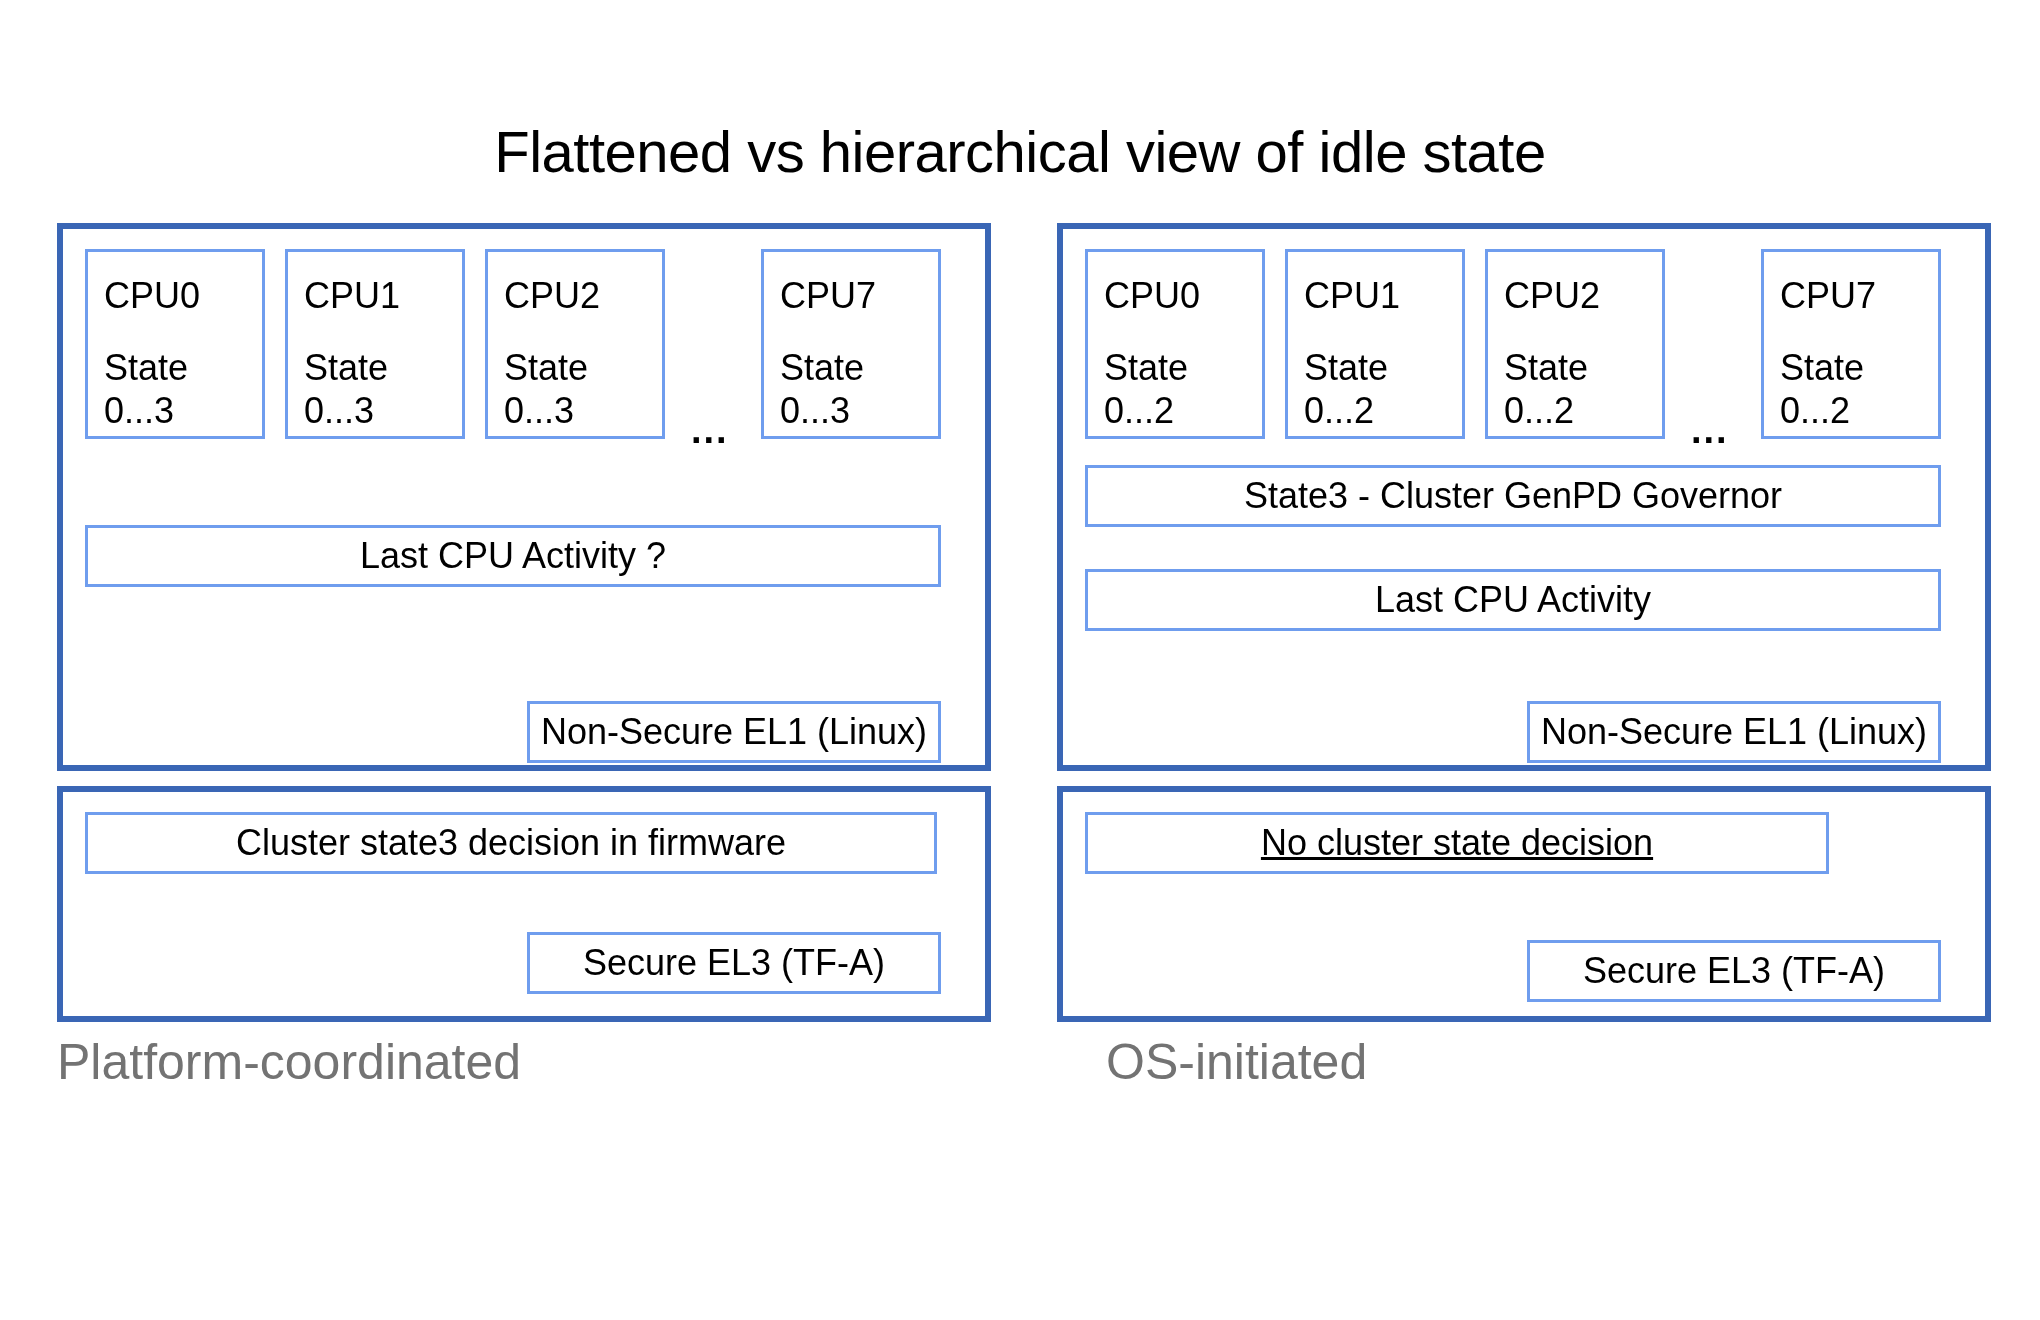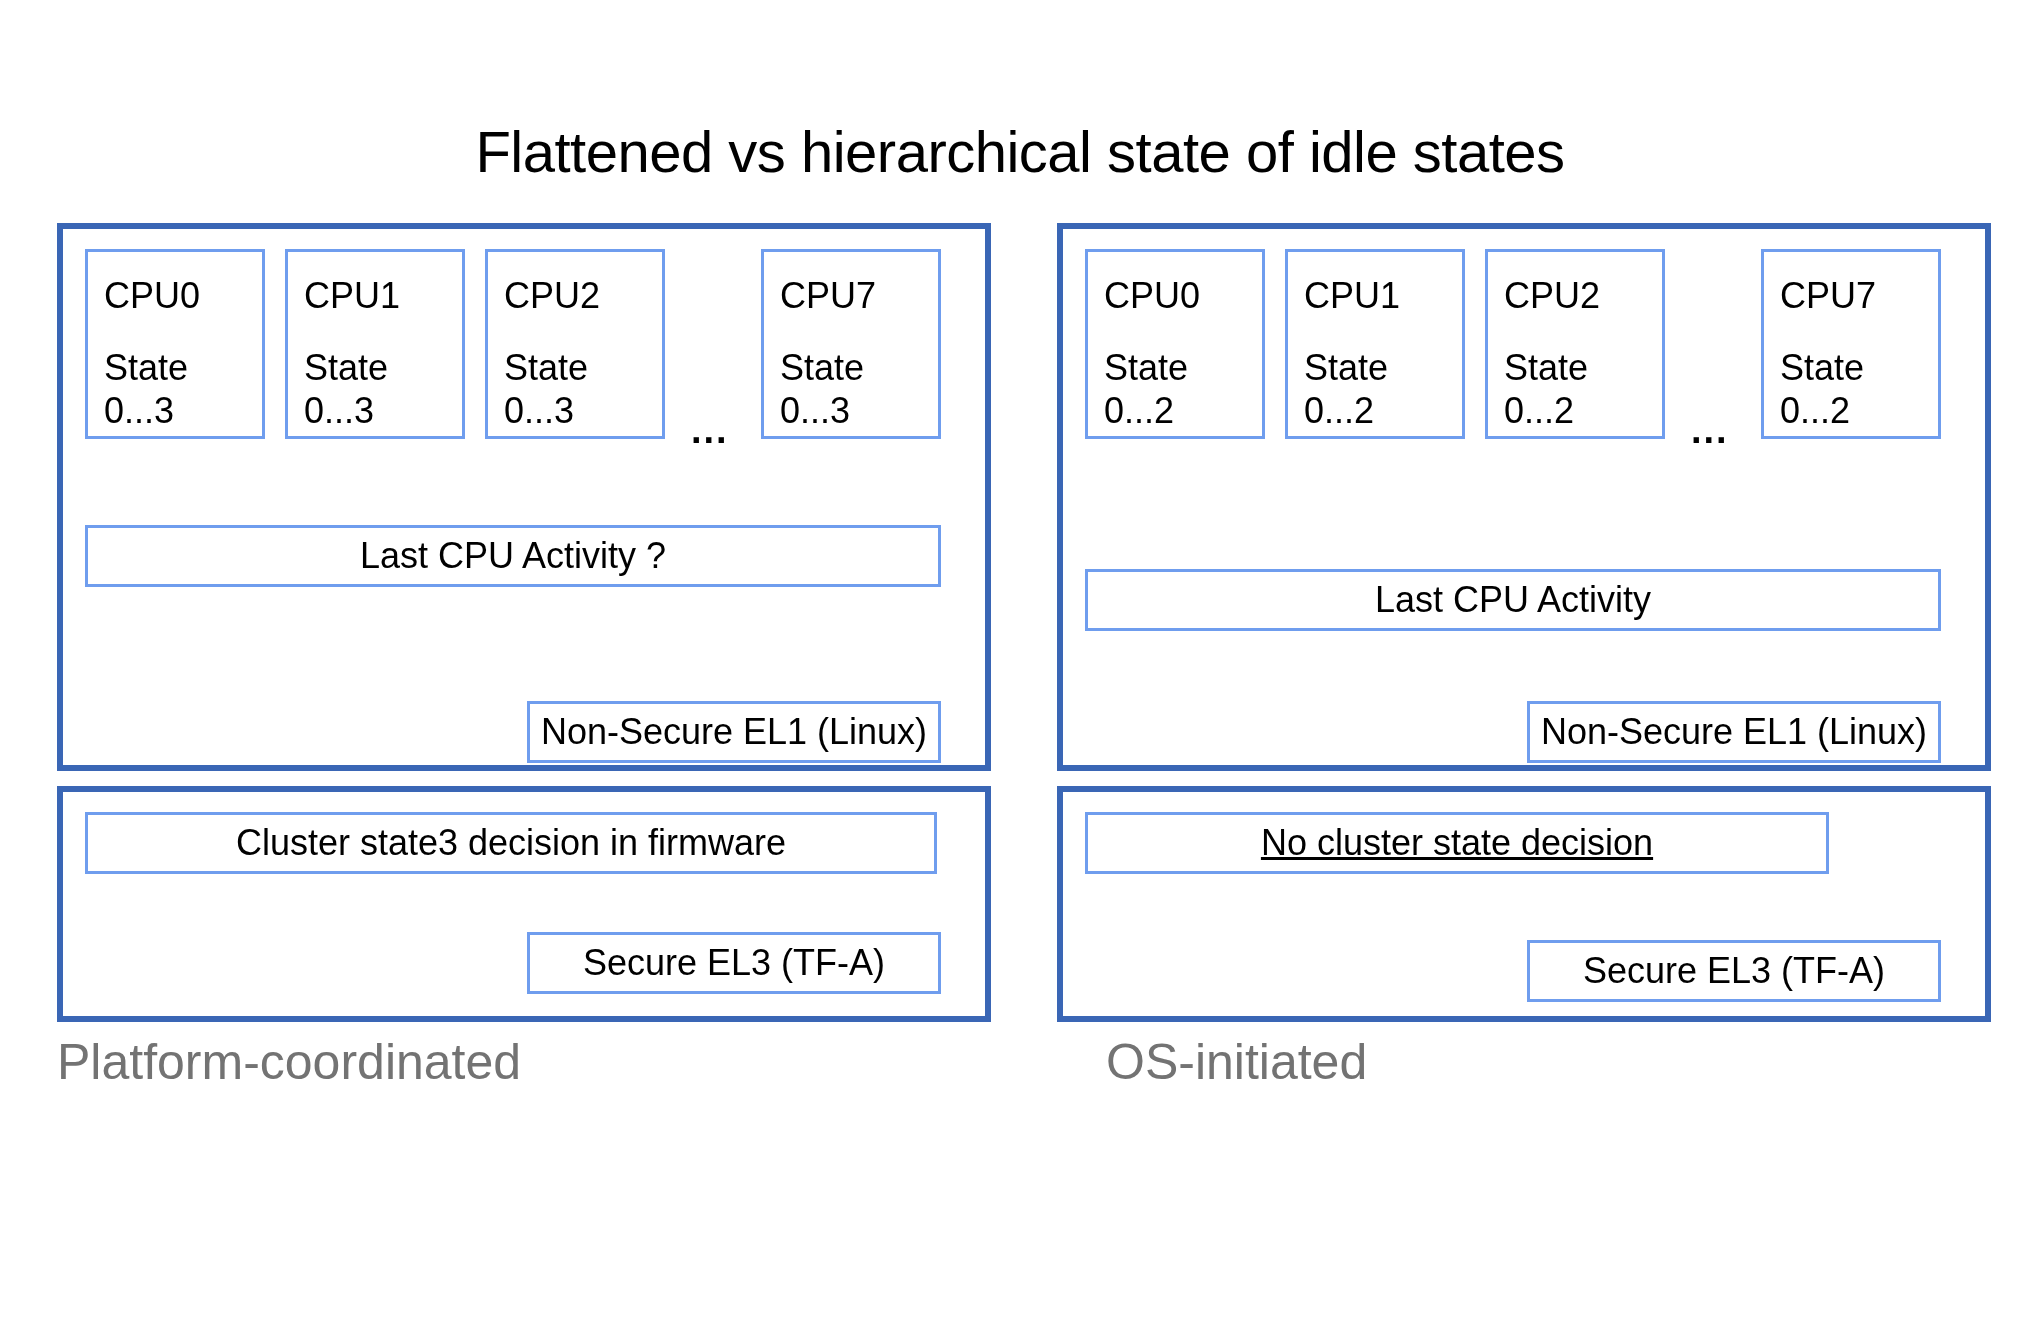--- a/index.html
+++ b/index.html
@@ -94,21 +94,21 @@
     font-size: 50px;
     line-height: 56px;
     text-align: left;
     white-space: nowrap;
     color: #737373;
   }
 </style>
 </head>
 <body>
 
-<div id="diagram-title">Flattened vs hierarchical state of idle states</div>
+<div id="diagram-title">Flattened vs hierarchical view of idle state</div>
 
 <div class="outer-panel" style="left:57px; top:223px; width:934px; height:548px;">
 
   <div class="inner-box cpu-box" style="left:22px; top:20px; width:180px; height:190px;">
     <span class="cpu-label">CPU0</span>
     <span class="cpu-state">State
 0...3</span>
   </div>
 
   <div class="inner-box cpu-box" style="left:222px; top:20px; width:180px; height:190px;">
@@ -174,20 +174,23 @@
   </div>
 
   <span class="ellipsis" style="left:628px; top:182px;">...</span>
 
   <div class="inner-box cpu-box" style="left:698px; top:20px; width:180px; height:190px;">
     <span class="cpu-label">CPU7</span>
     <span class="cpu-state">State
 0...2</span>
   </div>
 
+  <div class="inner-box bar-box" style="left:22px; top:236px; width:856px; height:62px;">
+    <span class="bar-label">State3 - Cluster GenPD Governor</span>
+  </div>
 
   <div class="inner-box bar-box" style="left:22px; top:340px; width:856px; height:62px;">
     <span class="bar-label">Last CPU Activity</span>
   </div>
 
   <div class="inner-box bar-box" style="left:464px; top:472px; width:414px; height:62px;">
     <span class="bar-label">Non-Secure EL1 (Linux)</span>
   </div>
 </div>
 

